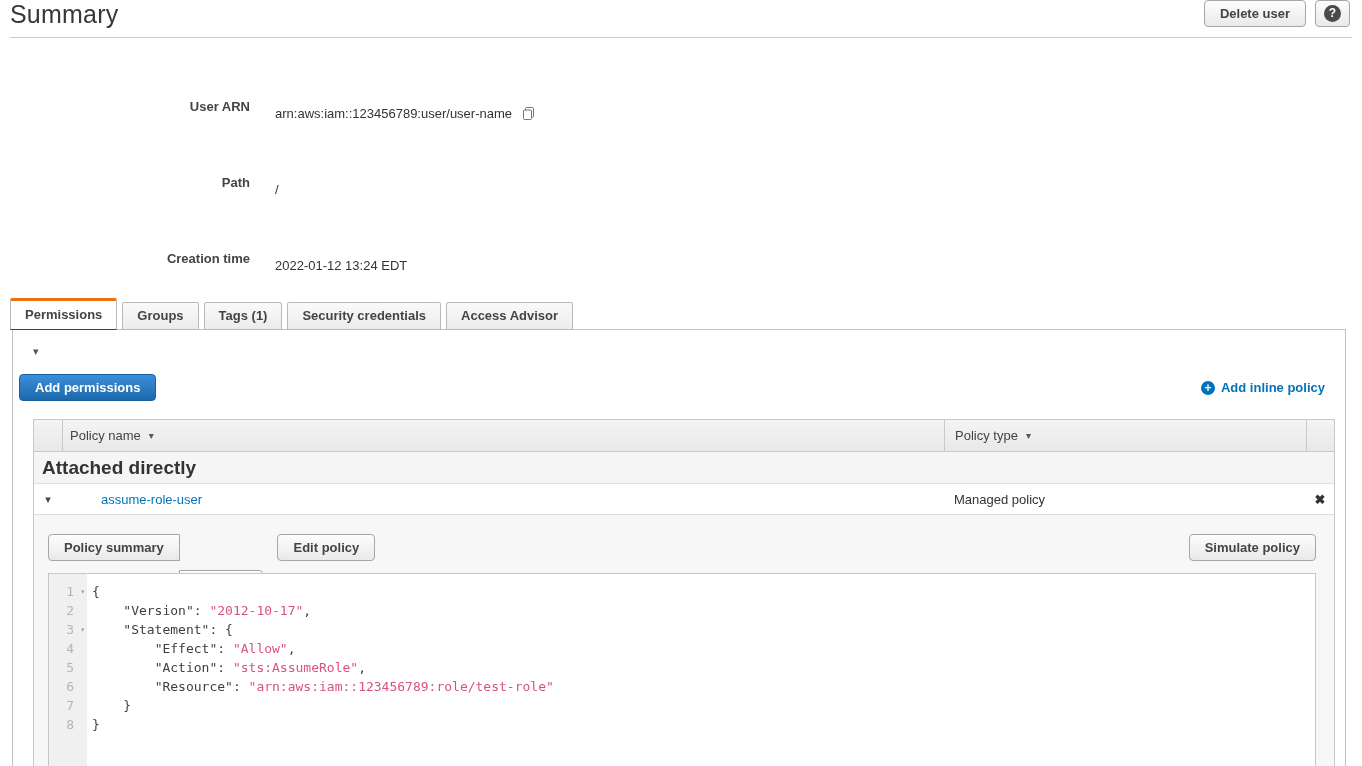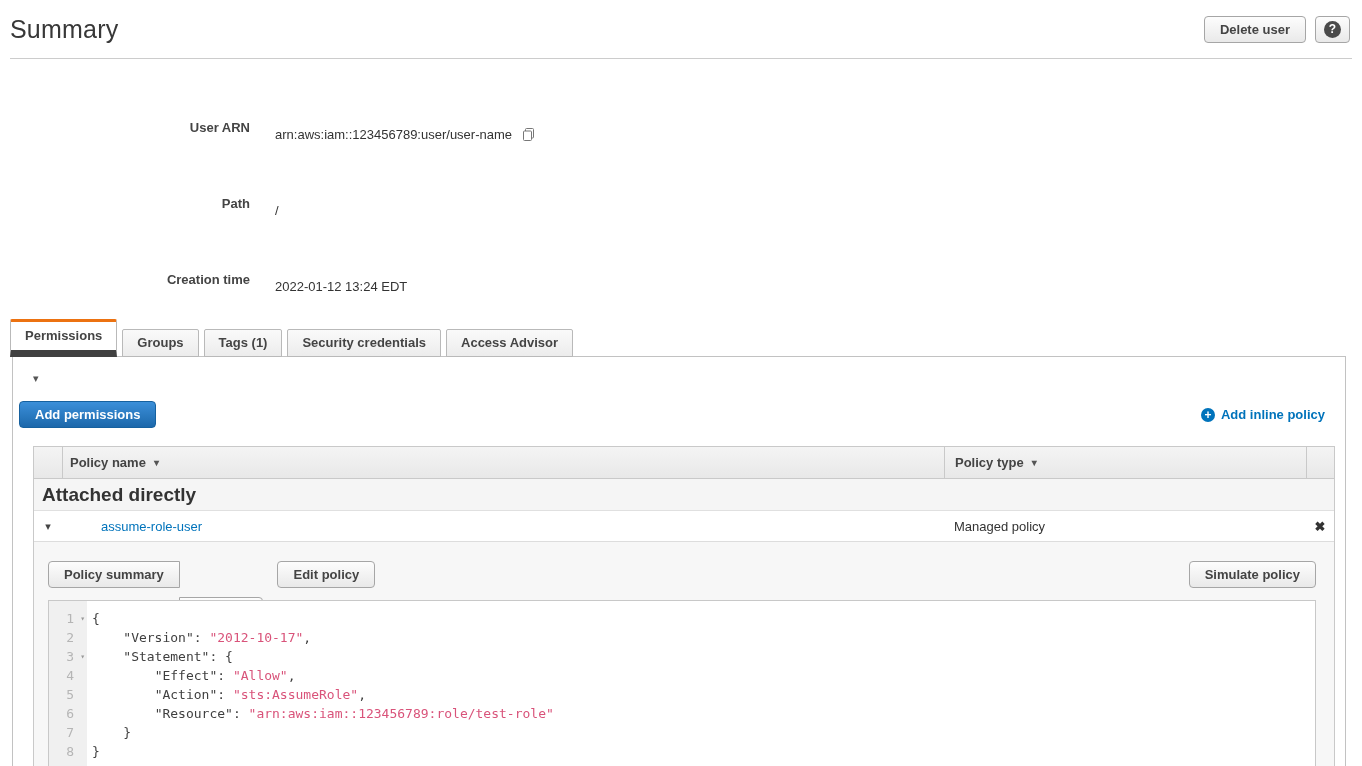--- a/index.html
+++ b/index.html
@@ -1,21 +1,21 @@
 <!DOCTYPE html>
 <html><head>
 <meta charset="utf-8">
 <style>
   * { box-sizing: border-box; margin: 0; padding: 0; }
   html, body { width: 1362px; height: 766px; overflow: hidden; background: #fff;
     font-family: "Liberation Sans", sans-serif; color: #333; }
 
   
-  .top-header { margin: 0 10px; height: 59px; border-bottom: 1px solid #ccc;
-    display: flex; align-items: center; justify-content: space-between; }
+  .top-header { margin: 0 10px; height: 38px; border-bottom: 1px solid #ccc;
+    display: flex; align-items: flex-start; justify-content: space-between; }
   .page-title { font-size: 25px; font-weight: 400; color: #383838; letter-spacing: .2px; }
   .header-actions { display: flex; align-items: center; gap: 9px; padding-right: 2px; }
 
   .btn { display: inline-flex; align-items: center; justify-content: center;
     height: 27px; padding: 0 15px; font-size: 13px; font-weight: bold; color: #444;
     background: linear-gradient(#fdfdfd, #e9e9e9); border: 1px solid #a6a6a6;
     border-radius: 4px; cursor: pointer; white-space: nowrap;
     font-family: "Liberation Sans", sans-serif; }
   .btn-help { padding: 0 8px; }
   .help-circle { display: inline-block; width: 17px; height: 17px; border-radius: 50%;
@@ -28,21 +28,21 @@
   .detail-label { width: 250px; text-align: right; font-weight: bold; font-size: 13px; color: #444; }
   .detail-value { margin-left: 25px; font-size: 13px; color: #333; display: flex; align-items: center; }
   .copy-icon { margin-left: 9px; display: inline-flex; cursor: pointer; }
 
   
   .tabbar { display: flex; align-items: flex-end; gap: 5px; margin: 11px 0 -1px 10px;
     position: relative; z-index: 2; }
   .tab { padding: 5px 14px 6px 14px; font-size: 13px; font-weight: bold; color: #444;
     background: linear-gradient(#fafafa, #ececec); border: 1px solid #b9b9b9;
     border-radius: 2px 2px 0 0; cursor: pointer; white-space: nowrap; }
-  .tab.active { background: #fff; border-top: 3px solid #ec7211; border-bottom: 7px solid #404040;
+  .tab.active { background: #fff; border-top: 3px solid #ec7211; border-bottom: 1px solid #404040;
     padding-top: 6px; padding-bottom: 7px; }
 
   
   .panel { margin: 0 16px 0 12px; height: 555px; background: #fff;
     border: 1px solid #c2c2c2; display: flex; flex-direction: column; }
 
   .section-heading { margin: 15px 0 0 20px; font-size: 15px; color: #333;
     display: flex; align-items: center; gap: 9px; cursor: pointer; }
   .section-heading .caret { font-size: 11px; color: #555; }
 
@@ -52,21 +52,21 @@
     border: 1px solid #16619f; }
   .inline-policy-link { display: inline-flex; align-items: center; gap: 6px;
     font-size: 13px; font-weight: bold; color: #0073bb; cursor: pointer; text-decoration: none; }
   .plus-circle { width: 14px; height: 14px; border-radius: 50%; background: #0073bb;
     color: #fff; font-size: 12px; font-weight: bold; line-height: 14px; text-align: center; }
 
   
   .ptable { margin: 18px 10px 0 20px; border: 1px solid #c9c9c9; border-bottom: none;
     display: flex; flex-direction: column; flex: 1; min-height: 0; }
   .thead { display: flex; height: 32px; background: linear-gradient(#f4f4f4, #e8e8e8);
-    border-bottom: 1px solid #c9c9c9; font-size: 13px; font-weight: bold; color: #444; }
+    border-bottom: 1px solid #c9c9c9; font-size: 13px; font-weight: normal; color: #444; }
   .th { display: flex; align-items: center; }
   .col-caret { width: 28px; }
   .col-name { flex: 1; padding-left: 7px; border-left: 1px solid #c9c9c9; }
   .col-type { width: 362px; padding-left: 10px; border-left: 1px solid #c9c9c9; }
   .col-x { width: 28px; border-left: 1px solid #c9c9c9; justify-content: center; }
   .sort-caret { font-size: 10px; color: #555; margin-left: 8px; }
 
   .group-row { height: 32px; line-height: 32px; background: #f5f5f5;
     border-bottom: 1px solid #e0e0e0; font-size: 19px; font-weight: bold;
     color: #333; padding-left: 8px; }

